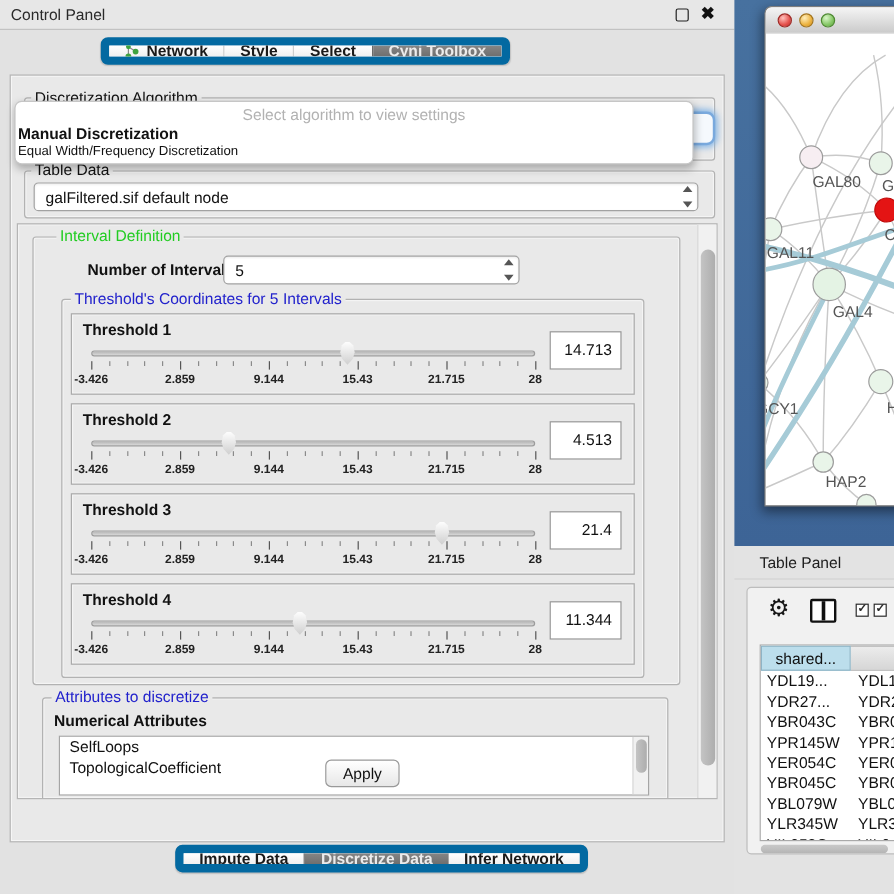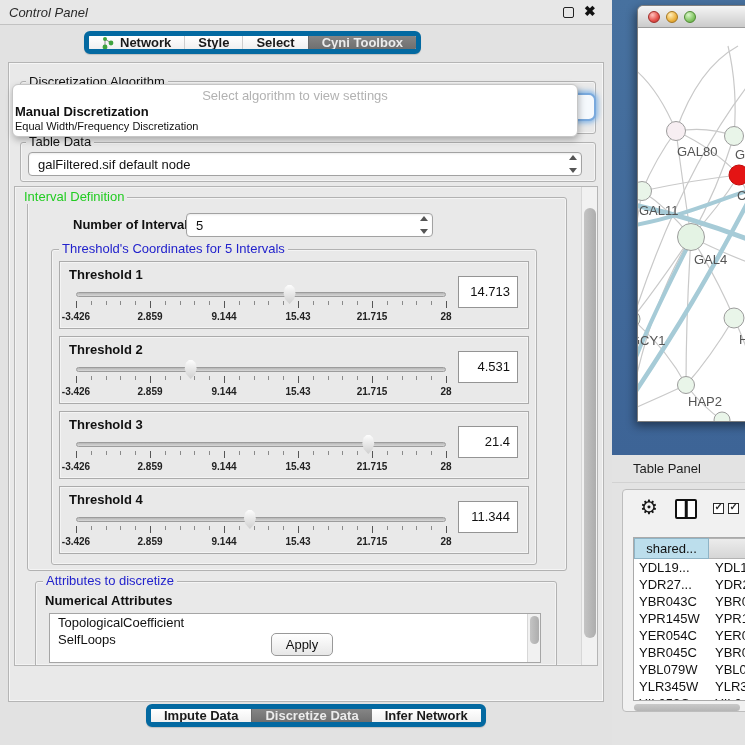--- a/index.html
+++ b/index.html
@@ -7,26 +7,26 @@
   body {
     position:relative; overflow:hidden;
     font-family:"Liberation Sans", sans-serif; font-size:13px; color:#111;
     background:#e2e2e2;
   }
   .abs { position:absolute; }
 
   
   #cp-header { left:0; top:0; width:612px; height:25px; background:#e7e7e7;
     border-bottom:1px solid #c2c2c2; }
-  #cp-title { left:9px; top:5px; font-size:13px; color:#2a2a2a;font-style:italic; }
+  #cp-title { left:9px; top:5px; font-size:13px; color:#2a2a2a; }
   .float-ico { left:563px; top:7px; width:11px; height:11px; border:1.5px solid #222; border-radius:2px; }
   .close-ico { left:584px; top:3px; font-size:14px; font-weight:bold; color:#111; }
 
   
-  .tabbar { display:flex; height:23px; border:5px solid #0369a1; border-radius:6px;
+  .tabbar { display:flex; height:23px; border:7px solid #0369a1; border-radius:6px;
     overflow:hidden; background:#fdfdfd; box-shadow:0 1px 1px rgba(0,0,0,.15); }
   .tab { display:flex; align-items:center; gap:5px; padding:0 13px; font-weight:bold;
     font-size:13px; color:#1a1a1a; background:linear-gradient(#ffffff,#f0f0f0);
     border-left:1px solid #cdcdcd; white-space:nowrap; cursor:default; }
   .tab:first-child { border-left:none; }
   .tab.selected { background:linear-gradient(#858585,#6f6f6f); color:#ececec;
     border-left-color:#6a6a6a; }
   .tab.selected + .tab { border-left:none; }
 
   
@@ -189,21 +189,21 @@
 <div class="abs group" style="left:20px; top:142px; width:576px; height:40px;"></div>
 <div class="abs group-title" style="left:26px; top:135px;">Table Data</div>
 <div class="abs combo" style="left:28px; top:152px; width:554px; height:24px;">
   <span class="val">galFiltered.sif default node</span>
   <span class="stepper"></span>
 </div>
 
 <div class="abs" id="scroll-panel">
 
   <div class="group" style="left:12px; top:10px; width:540px; height:374px;"></div>
-  <div class="group-title t-green" style="left:6px; top:3px;">Interval Definition</div>
+  <div class="group-title t-green" style="left:32px; top:3px;">Interval Definition</div>
 
   <div class="abs" style="left:58px; top:30px; font-weight:bold;">Number of Intervals</div>
   <div class="abs combo" style="left:171px; top:26px; width:247px; height:24px;">
     <span class="val">5</span>
     <span class="stepper"></span>
   </div>
 
   <div class="group" style="left:36px; top:62px; width:486px; height:316px;"></div>
   <div class="group-title t-blue" style="left:44px; top:55px;">Threshold's Coordinates for 5 Intervals</div>
 
@@ -286,21 +286,21 @@
       <div class="tick-labels">
           <span style="left: 0%;">-3.426</span>
           <span style="left: 20%;">2.859</span>
           <span style="left: 40%;">9.144</span>
           <span style="left: 60%;">15.43</span>
           <span style="left: 80%;">21.715</span>
           <span style="left: 100%;">28</span>
         </div>
       <div class="thumb" style="left: calc(30.9998% - 7.5px);"></div>
     </div>
-    <div class="t-value">4.531</div>
+    <div class="t-value">4.513</div>
   </div>
   <div class="tpanel" style="left:44px; top:224px;">
     <div class="t-label">Threshold 3</div>
     <div class="slider-zone">
       <div class="track"></div>
       <div class="ticks">
           <div class="tick major" style="left: calc(0% + 0px);"></div>
           <div class="tick" style="left: calc(4% + 0px);"></div>
           <div class="tick" style="left: calc(8% + 0px);"></div>
           <div class="tick" style="left: calc(12% + 0px);"></div>
@@ -384,22 +384,22 @@
     <div class="t-value">11.344</div>
   </div>
 
   <div class="group" style="left:20px; top:394px; width:522px; height:92px;"></div>
   <div class="group-title t-blue" style="left:28px; top:387px;">Attributes to discretize</div>
   <div class="abs" style="left:30px; top:406px; font-weight:bold;">Numerical Attributes</div>
   <div class="abs" id="attr-list" style="left:34px; top:426px;">
     <div class="vsb-track" style="right:0; top:0; width:13px; height:100%;">
       <div class="vsb-thumb" style="left:2px; top:2px; width:9px; height:28px;"></div>
     </div>
-  <div class="attr-item">TopologicalCoefficient</div>
-      <div class="attr-item">SelfLoops</div>
+  <div class="attr-item">SelfLoops</div>
+      <div class="attr-item">TopologicalCoefficient</div>
     </div>
 
   <div class="vsb-track" style="left:566px; top:0; width:17px; height:478px;">
     <div class="vsb-thumb" style="left:2px; top:21px; width:12px; height:430px;"></div>
   </div>
 </div>
 
 <div class="abs push-btn" style="left:271px; top:633px; width:62px; height:23px; line-height:21px;">Apply</div>
 
 <div class="abs tabbar" style="left:146px; top:704px;">

